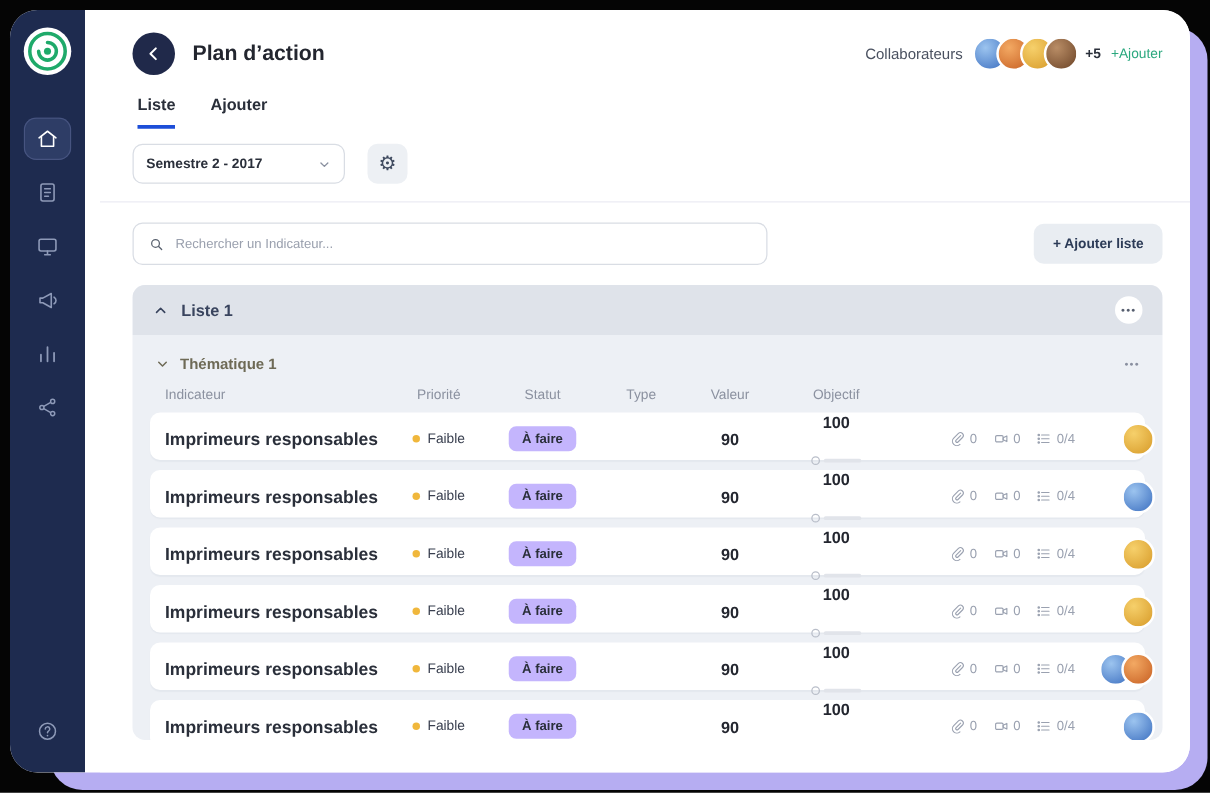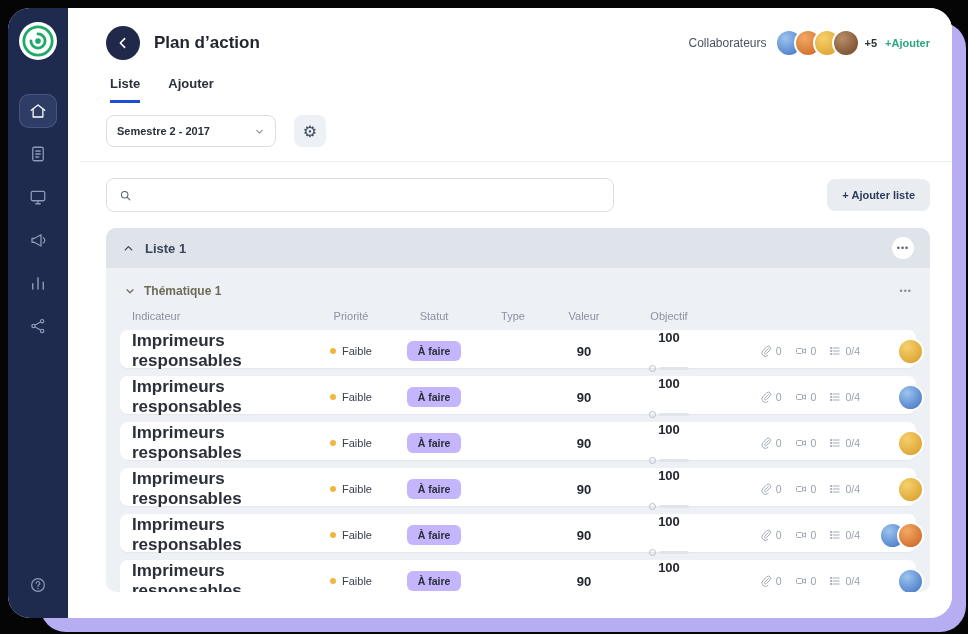--- a/index.html
+++ b/index.html
@@ -32,21 +32,21 @@
   .collab { margin-left:auto; display:flex; align-items:center; gap:8px; }
   .collab-label { font-size:12px; color:#4a5160; }
   .avatar-stack { display:flex; align-items:center; }
   .avatar { width:28px; height:28px; border-radius:50%; border:2px solid #ffffff; }
   .avatar + .avatar { margin-left:-9px; }
   .av-blue   { background:radial-gradient(circle at 35% 30%, #9cc4ef, #3c6fc0); }
   .av-orange { background:radial-gradient(circle at 35% 30%, #f3a963, #c75f22); }
   .av-yellow { background:radial-gradient(circle at 35% 30%, #f6d06b, #d79a28); }
   .av-dark   { background:radial-gradient(circle at 35% 30%, #b98d66, #6b4326); }
   .overflow-count { font-size:11px; font-weight:bold; color:#2a2f3a; margin-left:5px; }
-  .add-collab { font-size:11px; font-weight:bold; color:#2aa87e; cursor:pointer; }
+  .add-collab { font-size:11px; font-weight:normal; color:#2aa87e; cursor:pointer; }
 
   .tabs { display:flex; gap:28px; margin:16px 0 0 30px; }
   .tab { font-size:13px; color:#2a2f3a; padding-bottom:9px; cursor:pointer; font-weight:600; }
   .tab.active { font-weight:bold; border-bottom:3px solid #1d4ed8; }
 
   .controls-row { display:flex; align-items:center; gap:18px; padding:12px 22px 14px 26px;
     border-bottom:1px solid #ececf3; }
   .select { display:flex; align-items:center; justify-content:space-between; width:170px;
     height:32px; border:1px solid #d9dde4; border-radius:8px; padding:0 10px;
     font-size:11px; font-weight:bold; color:#2a2f3a; cursor:pointer; background:#fff; }
@@ -82,21 +82,21 @@
   .theme-dots { margin-left:auto; font-size:9px; letter-spacing:1px; color:#8a90a0; cursor:pointer; }
 
   .grid { display:grid; grid-template-columns:minmax(180px,1fr) 78px 88px 70px 72px 98px 148px 58px;
     align-items:center; padding:0 12px; }
   .cols { font-size:11px; color:#8b91a0; padding-top:4px; padding-bottom:8px; }
   .cols span { text-align:center; }
   .cols span:first-child { text-align:left; }
 
   .row { background:#ffffff; border-radius:8px; height:38px; margin-bottom:8px;
     box-shadow:0 1px 1px rgba(30,40,70,0.04); }
-  .cell-name { font-size:17px; font-weight:bold; color:#2a2f3a; }
+  .cell-name { font-size:14px; font-weight:bold; color:#2a2f3a; }
   .cell-priority { display:flex; align-items:center; justify-content:center; gap:6px;
     font-size:11px; color:#3a4050; }
   .dot { width:6px; height:6px; border-radius:50%; background:#f0b73c; }
   .cell-status { display:flex; justify-content:center; }
   .badge { background:#c4b5fd; border-radius:6px; padding:4px 11px; font-size:10.5px;
     font-weight:bold; color:#2a2f3a; }
   .cell-type { text-align:center; font-size:11px; color:#3a4050; }
   .cell-value { text-align:center; font-size:13px; font-weight:bold; color:#23262f; }
   .cell-objective { display:flex; flex-direction:column; align-items:center; gap:20px; }
   .obj-num { font-size:13px; font-weight:bold; color:#23262f; }
@@ -212,20 +212,21 @@
             <span>⚙</span>
           </div>
       </div>
 
       <div class="toolbar">
         <div class="search-box">
           <svg width="13" height="13" viewBox="0 0 24 24" fill="none" stroke="#5b6370" stroke-width="2" stroke-linecap="round">
             <circle cx="10.5" cy="10.5" r="6"></circle>
               <path d="M15.3 15.3 20 20"></path>
           </svg>
+          <input type="text" placeholder="Rechercher un Indicateur..." style="">
         </div>
         <div class="spacer"></div>
         <button class="btn">+ Ajouter liste</button>
       </div>
 
       <div class="panel">
         <div class="panel-head">
           <span class="chev">
             <svg width="13" height="13" viewBox="0 0 24 24" fill="none" stroke="#39445e" stroke-width="2.4" stroke-linecap="round" stroke-linejoin="round">
               <path d="M6 14.5 12 8.5l6 6"></path>

